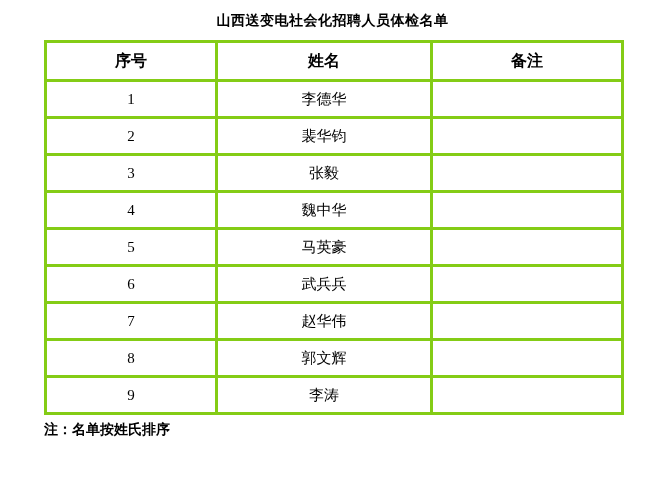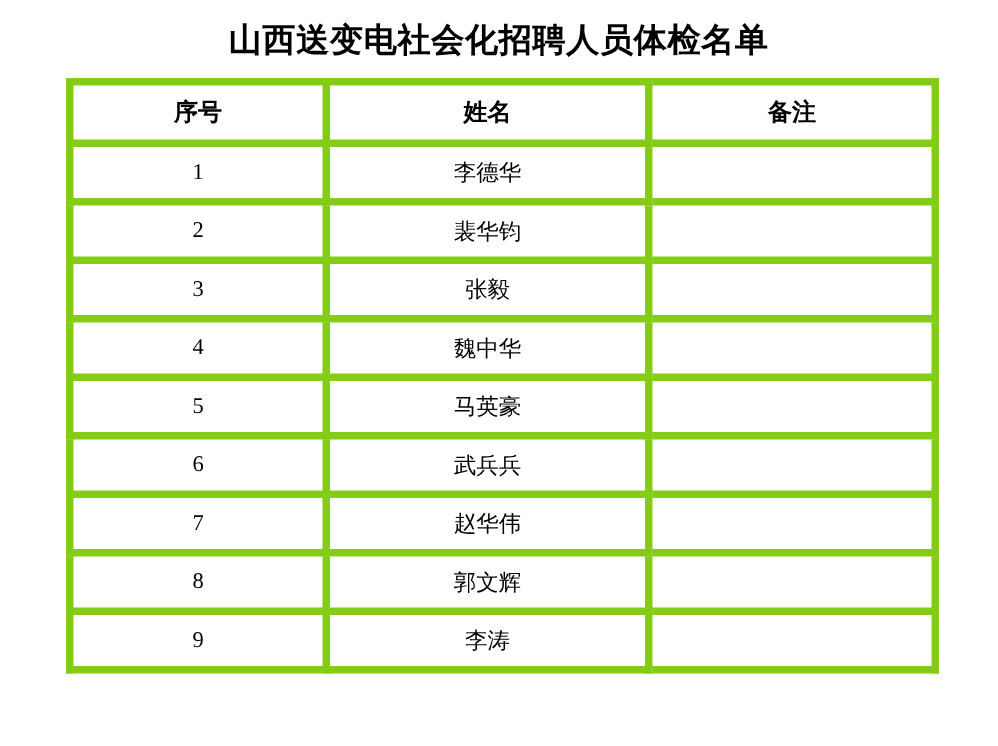--- a/index.html
+++ b/index.html
@@ -15,39 +15,39 @@
     overflow: hidden;
   }
   .page {
     position: relative;
     width: 665px;
     height: 497px;
     box-sizing: border-box;
   }
   .doc-title {
     text-align: center;
-    font-size: 22px;
+    font-size: 14px;
     font-weight: bold;
     letter-spacing: 0.5px;
     padding-top: 12px;
     padding-bottom: 10px;
     font-family: "Liberation Serif", "DejaVu Serif", serif;
   }
   .table-wrap {
     padding: 0 44px;
     box-sizing: border-box;
   }
   table.roster {
     border-collapse: collapse;
     width: 577px;
     table-layout: fixed;
   }
   table.roster th,
   table.roster td {
-    border: 5px solid #84cc16;
+    border: 3px solid #84cc16;
     height: 34px;
     text-align: center;
     vertical-align: middle;
     font-size: 15px;
     font-family: "Liberation Serif", "DejaVu Serif", serif;
     padding: 0;
   }
   table.roster th {
     font-weight: bold;
     font-size: 16px;
@@ -127,14 +127,15 @@
         </tr>
         <tr>
           <td>9</td>
           <td>李涛</td>
           <td></td>
         </tr>
       </tbody>
     </table>
   </div>
 
+  <div class="note-line">注：名单按姓氏排序</div>
 
 </div>
 
 </body></html>

